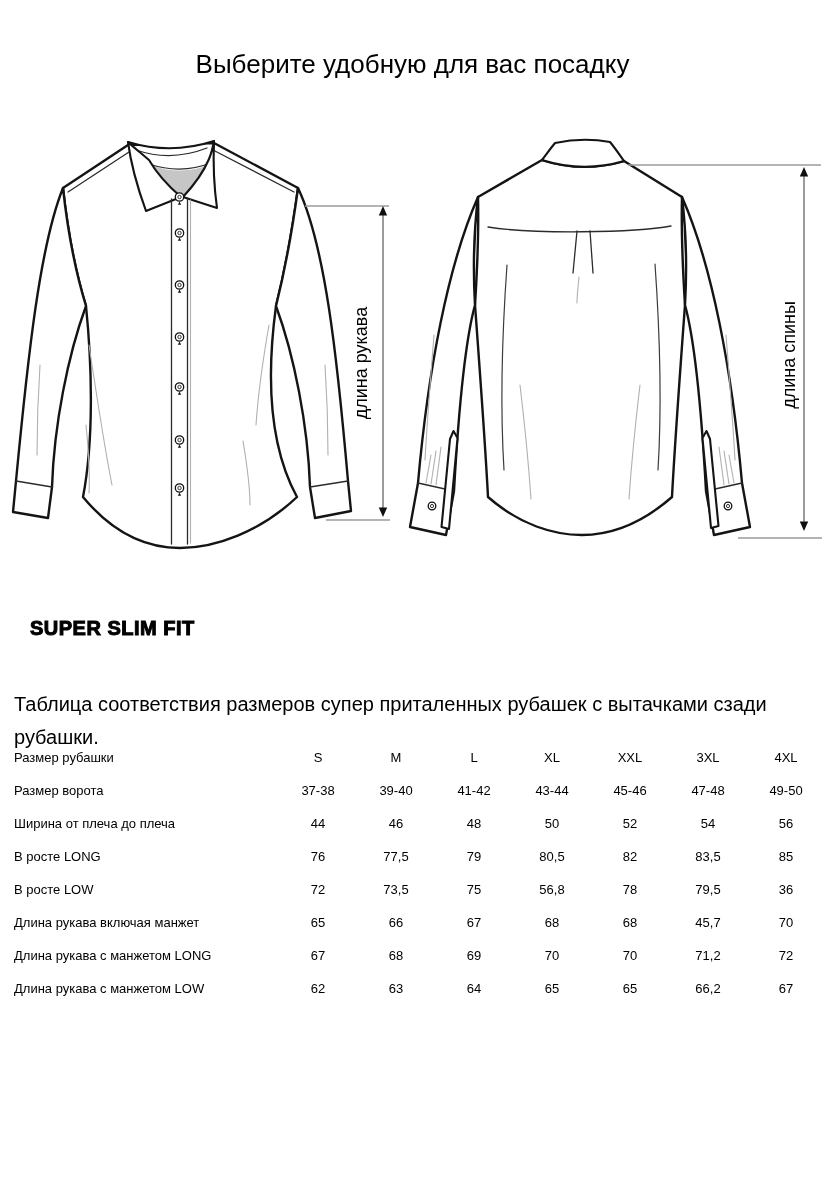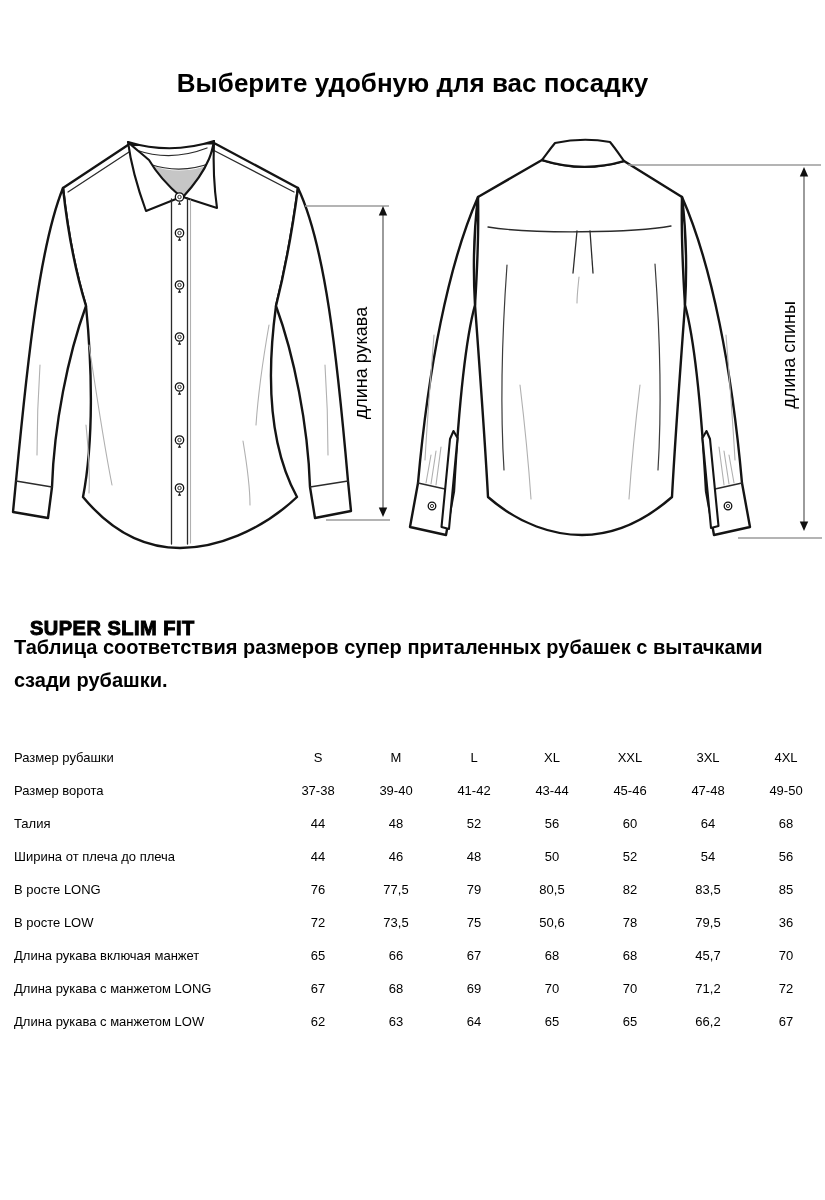--- a/index.html
+++ b/index.html
@@ -1,24 +1,24 @@
 <!DOCTYPE html>
 <html style="--outline: #141414; --seam: #2b2b2b; --measure: #9b9b9b; --arrow: #101010; --shade: #c6c6c6; --drape: #b0b0b0;"><head>
 <meta charset="utf-8">
 <style>
   html,body{margin:0;padding:0;background:#fff;}
   .page{position:relative;width:825px;height:1200px;background:#fff;overflow:hidden;
         font-family:"Liberation Sans",sans-serif;color:#000;}
-  .page-title{position:absolute;top:68px;left:0;width:825px;text-align:center;
-        font-size:26px;line-height:30px;font-weight:700;}
+  .page-title{position:absolute;top:49px;left:0;width:825px;text-align:center;
+        font-size:26px;line-height:30px;font-weight:400;}
   .fig{position:absolute;}
   .fit-heading{position:absolute;top:617px;left:30px;font-size:20px;font-weight:700;
         letter-spacing:.5px;-webkit-text-stroke:1px #000;}
-  .fit-description{position:absolute;top:631px;left:14px;width:782px;
-        font-size:20px;line-height:32.5px;font-weight:700;}
+  .fit-description{position:absolute;top:688px;left:14px;width:782px;
+        font-size:20px;line-height:32.5px;font-weight:400;}
   table.size-table{position:absolute;top:741px;left:14px;width:811px;
         border-collapse:collapse;table-layout:fixed;font-size:13px;}
   table.size-table td{height:33px;padding:0;text-align:center;vertical-align:middle;
         font-weight:400;white-space:nowrap;}
   table.size-table td.lbl{text-align:left;}
   .olf{fill:#fff;stroke:var(--outline);stroke-width:2.4;stroke-linejoin:round;stroke-linecap:round;}
   .olf2{fill:#fff;stroke:var(--outline);stroke-width:2.1;stroke-linejoin:round;stroke-linecap:round;}
   .sm{fill:none;stroke:var(--seam);stroke-width:1.3;stroke-linecap:round;}
   .dk{fill:none;stroke:#3c3c3c;stroke-width:1.2;stroke-linecap:round;}
   .dr{fill:none;stroke:var(--drape);stroke-width:1.1;stroke-linecap:round;}
@@ -212,30 +212,20 @@
       <td class="lbl">Размер ворота</td>
     <td>37-38</td>
           <td>39-40</td>
           <td>41-42</td>
           <td>43-44</td>
           <td>45-46</td>
           <td>47-48</td>
           <td>49-50</td>
         </tr>
         <tr>
-      <td class="lbl">Талия</td>
-    <td>44</td>
-          <td>48</td>
-          <td>52</td>
-          <td>56</td>
-          <td>60</td>
-          <td>64</td>
-          <td>68</td>
-        </tr>
-        <tr>
       <td class="lbl">Ширина от плеча до плеча</td>
     <td>44</td>
           <td>46</td>
           <td>48</td>
           <td>50</td>
           <td>52</td>
           <td>54</td>
           <td>56</td>
         </tr>
         <tr>
@@ -246,21 +236,21 @@
           <td>80,5</td>
           <td>82</td>
           <td>83,5</td>
           <td>85</td>
         </tr>
         <tr>
       <td class="lbl">В росте LOW</td>
     <td>72</td>
           <td>73,5</td>
           <td>75</td>
-          <td>50,6</td>
+          <td>56,8</td>
           <td>78</td>
           <td>79,5</td>
           <td>36</td>
         </tr>
         <tr>
       <td class="lbl">Длина рукава включая манжет</td>
     <td>65</td>
           <td>66</td>
           <td>67</td>
           <td>68</td>

